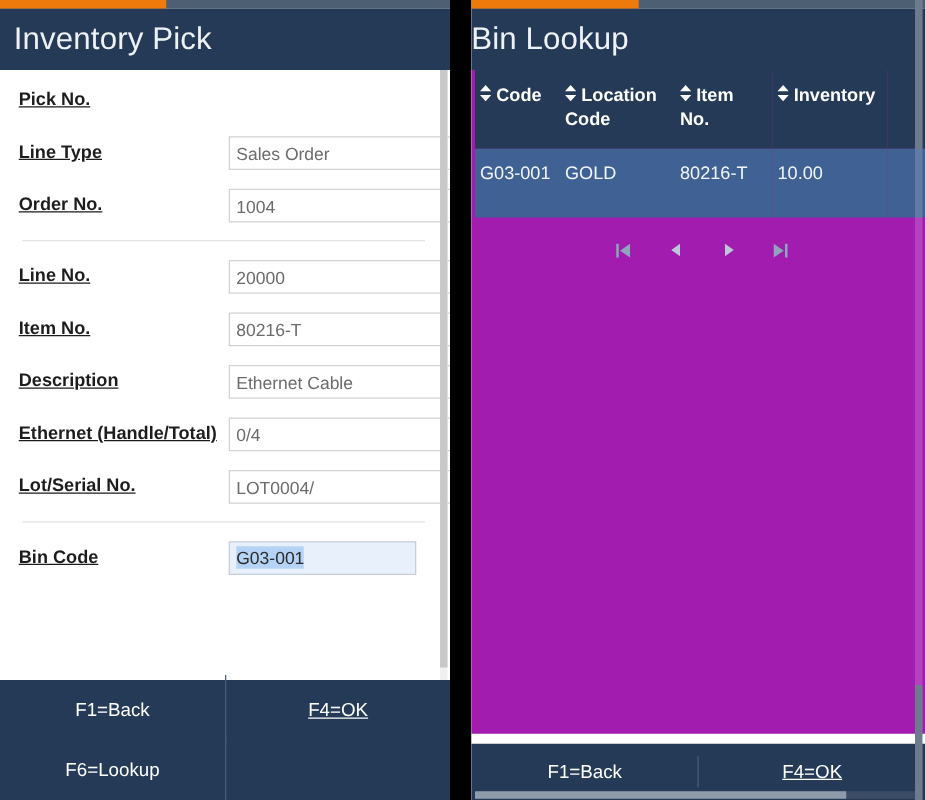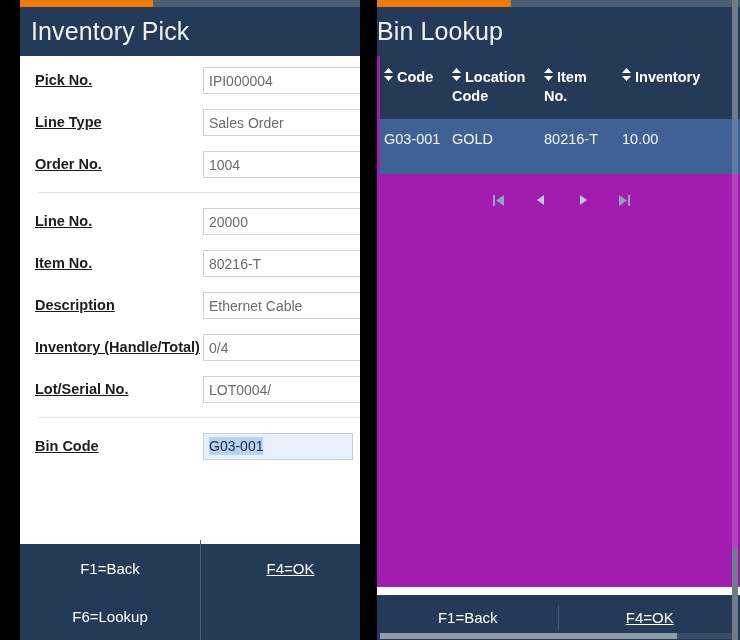--- a/index.html
+++ b/index.html
@@ -24,21 +24,21 @@
   }
 
   
   .panel {
     position: absolute;
     top: 0;
     height: 640px;
     background: #ffffff;
     overflow: hidden;
   }
-  .panel-left  { left: 0px;   width: 360px; margin-left: 20px; }
+  .panel-left  { left: 0px;   width: 360px; }
   .panel-right { left: 377px; width: 363px; }
 
   
   .progress-track {
     position: absolute;
     top: 0;
     left: 0;
     right: 0;
     height: 7px;
     background: #4c5f73;
@@ -312,21 +312,20 @@
     </div>
 
     <div class="titlebar">
       <div class="title">Inventory Pick</div>
     </div>
 
     <div class="form-body">
 
       <div class="field-row">
         <div class="field-label">Pick No.</div>
-        <input class="field-input" type="text" readonly="" value="IPI000004" style="">
       </div>
 
       <div class="field-row">
         <div class="field-label">Line Type</div>
         <input class="field-input" type="text" readonly="" value="Sales Order" style="">
       </div>
 
       <div class="field-row">
         <div class="field-label">Order No.</div>
         <input class="field-input" type="text" readonly="" value="1004" style="">
@@ -343,21 +342,21 @@
         <div class="field-label">Item No.</div>
         <input class="field-input" type="text" readonly="" value="80216-T" style="">
       </div>
 
       <div class="field-row">
         <div class="field-label">Description</div>
         <input class="field-input" type="text" readonly="" value="Ethernet Cable" style="">
       </div>
 
       <div class="field-row">
-        <div class="field-label">Inventory (Handle/Total)</div>
+        <div class="field-label">Ethernet (Handle/Total)</div>
         <input class="field-input" type="text" readonly="" value="0/4" style="">
       </div>
 
       <div class="field-row">
         <div class="field-label">Lot/Serial No.</div>
         <input class="field-input" type="text" readonly="" value="LOT0004/" style="">
       </div>
 
       <div class="divider"></div>
 

